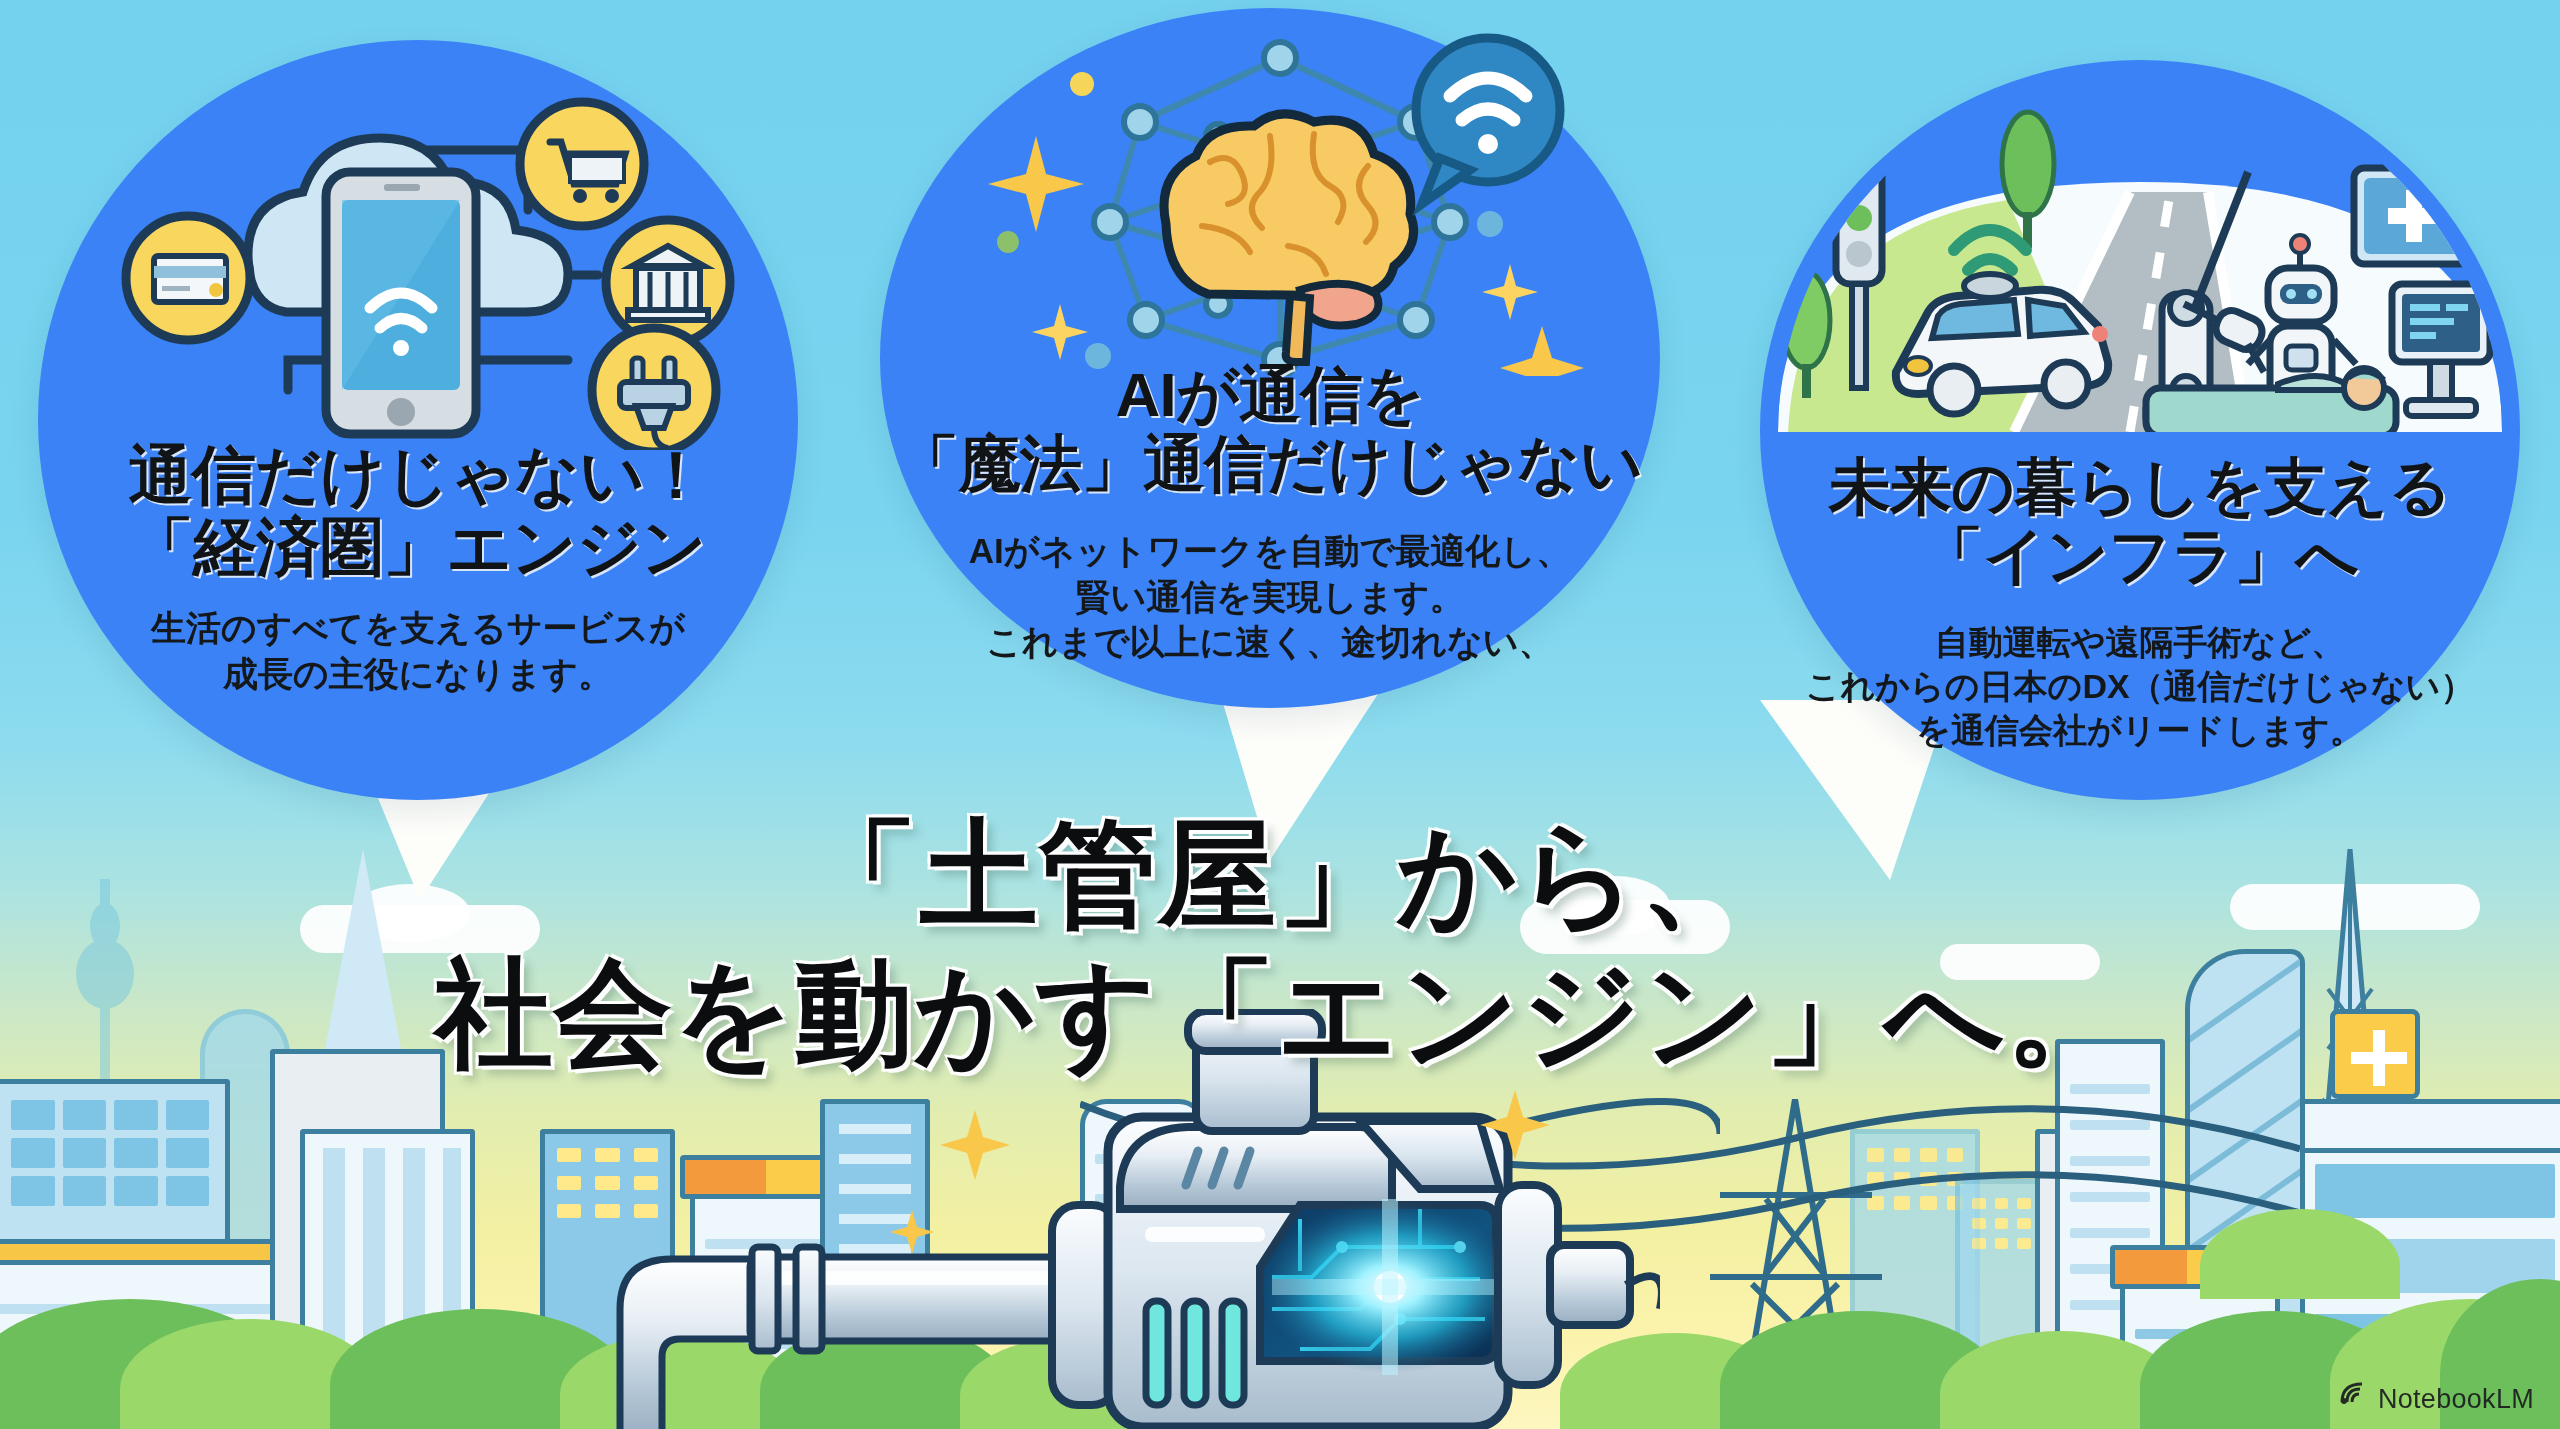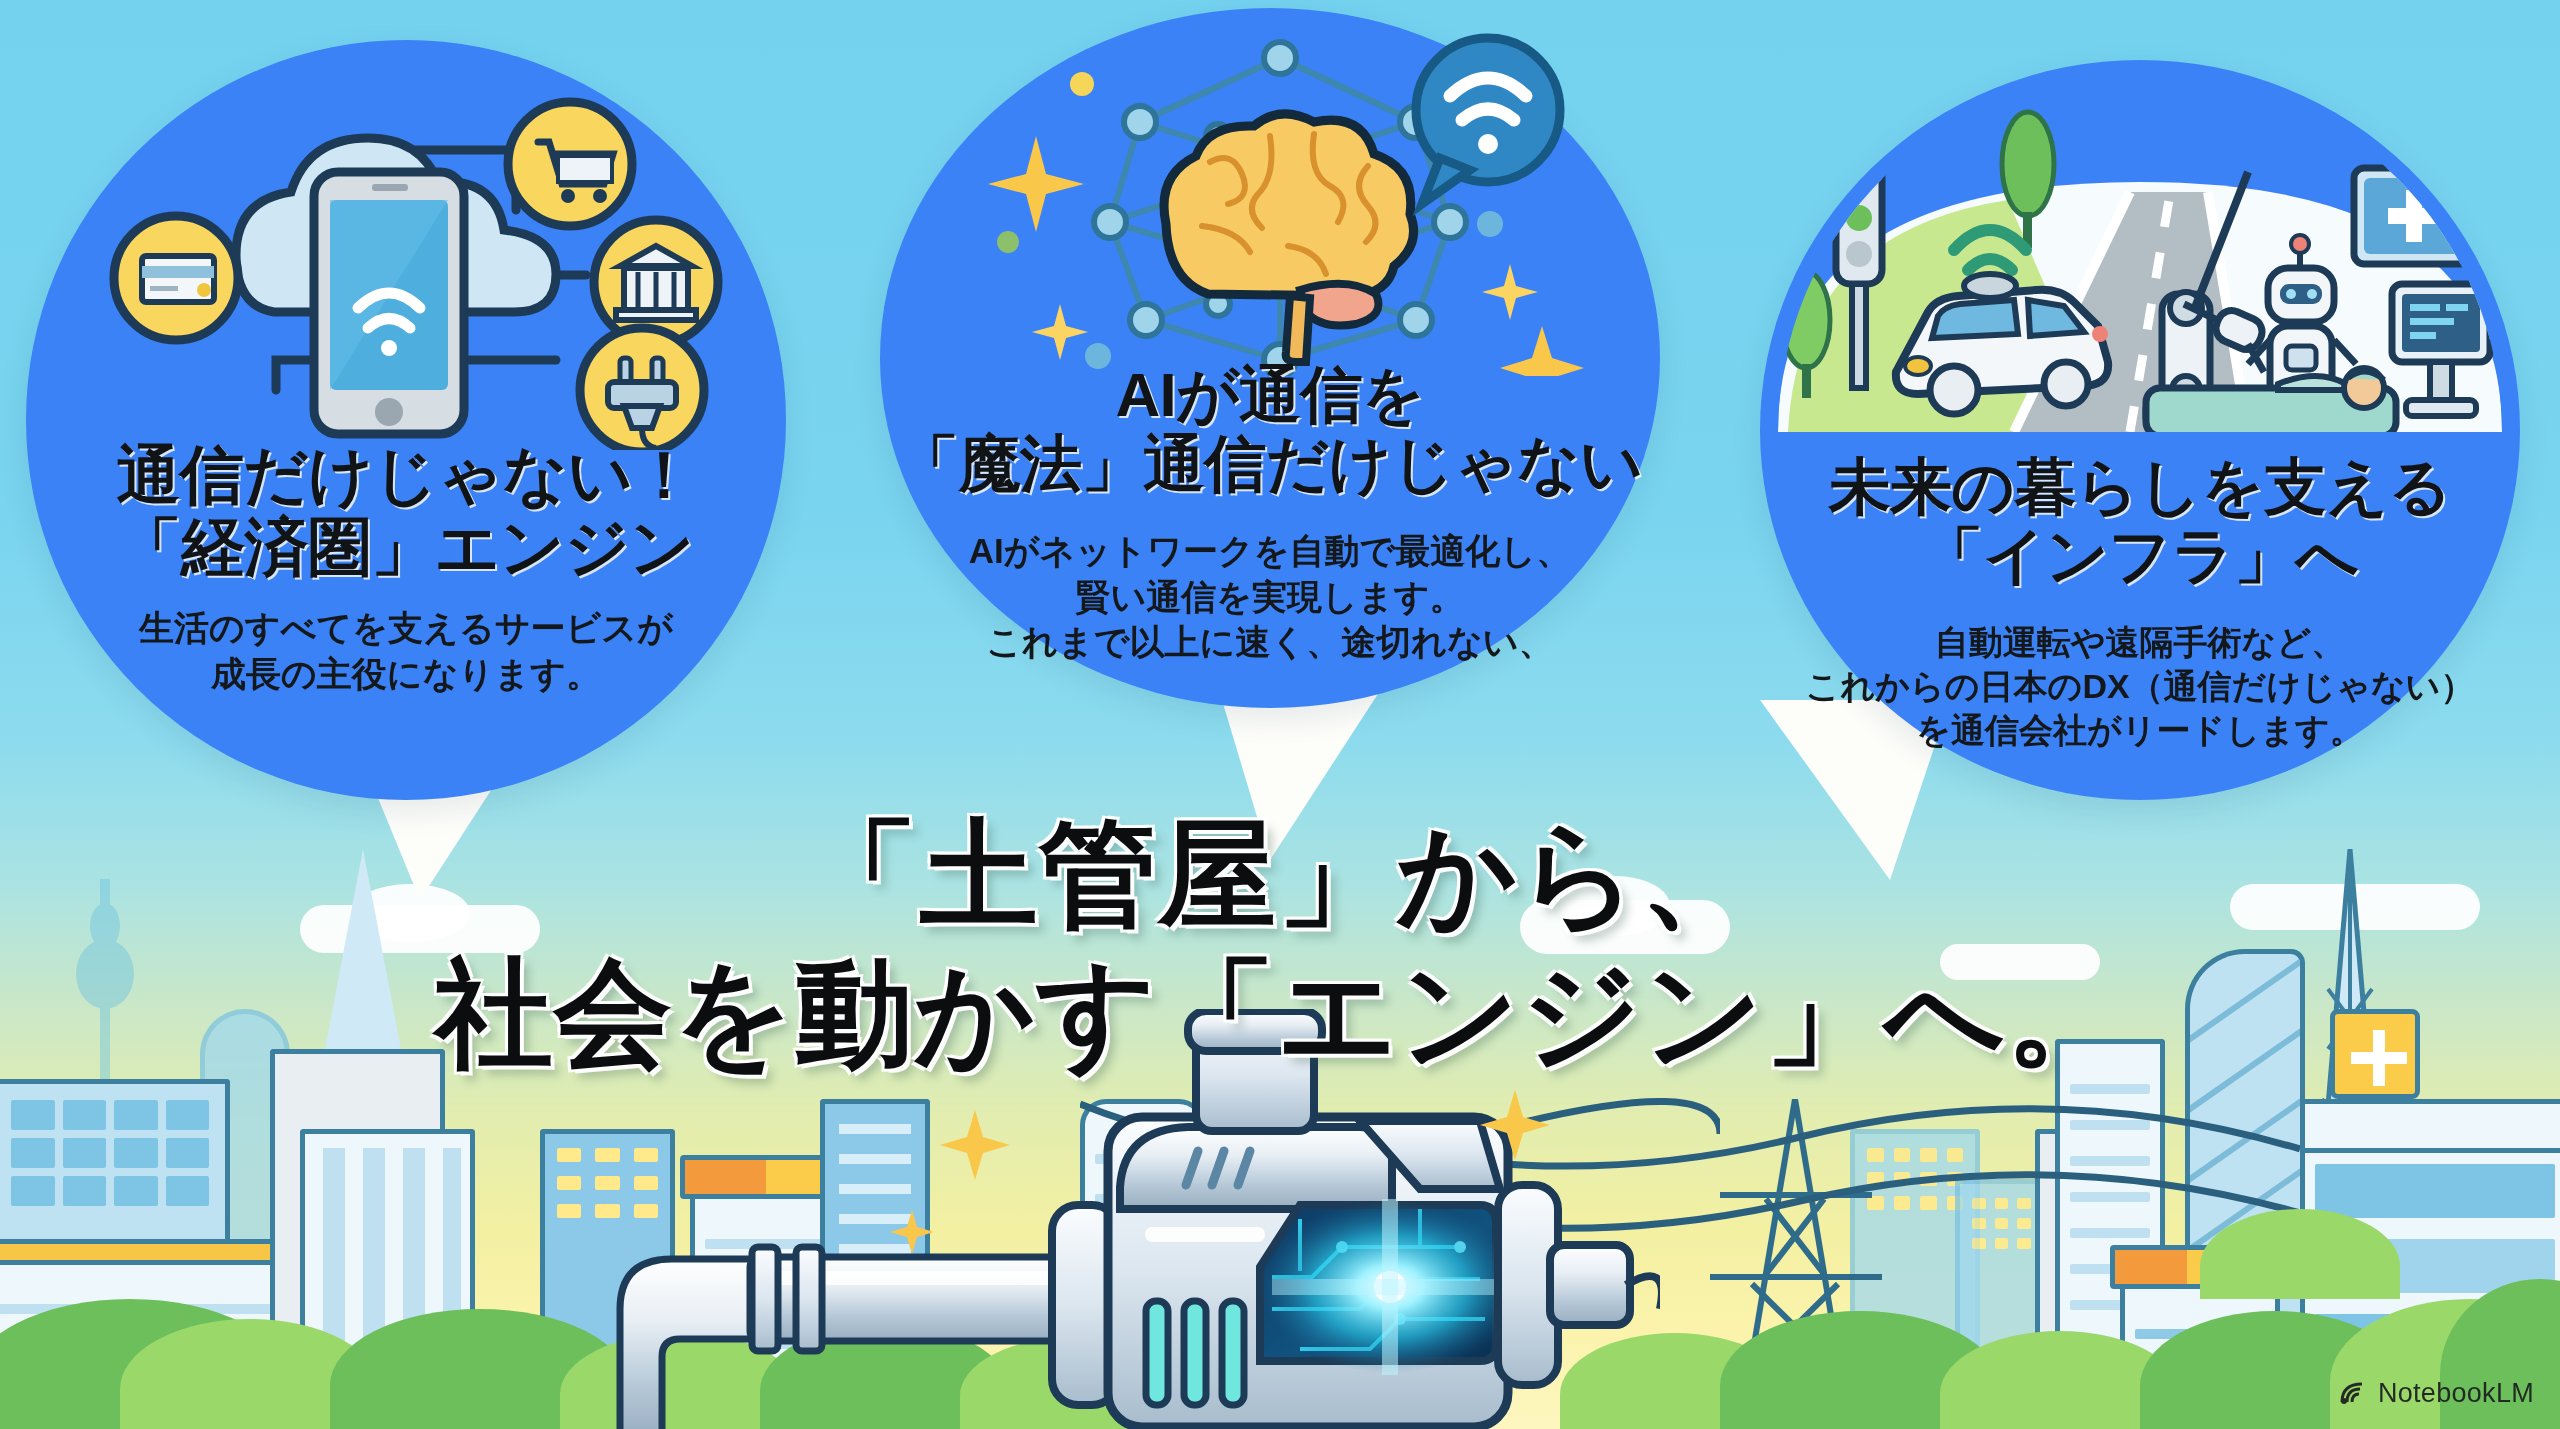--- a/index.html
+++ b/index.html
@@ -78,21 +78,21 @@
   }
 
   
   .engine{ position:absolute; }
 
   .sparkle{ position:absolute; }
 
   
   .watermark{
     position:absolute; right:26px; bottom:14px;
-    display:flex; align-items:flex-start; gap:10px;
+    display:flex; align-items:flex-end; gap:10px;
     color:#1b1d1f; font-size:27px; letter-spacing:.3px;
     opacity:.92;
   }
 </style>
 </head>
 <body>
 
 <div id="poster">
 
   <div class="sky"></div>
@@ -413,21 +413,21 @@
         <path d="M35 0 L43 27 L70 35 L43 43 L35 70 L27 43 L0 35 L27 27 Z" fill="#f9c84a"></path>
       </svg>
   </div>
   <div class="sparkle" style="left:1480px;top:1090px;">
     <svg width="70" height="70" viewBox="0 0 70 70">
         <path d="M35 0 L43 27 L70 35 L43 43 L35 70 L27 43 L0 35 L27 27 Z" fill="#f9c84a"></path>
       </svg>
   </div>
 
   <div class="tail" style="left:350px;top:730px;border-left:70px solid transparent;border-right:110px solid transparent;border-top:170px solid #fdfdfa;"></div>
-  <div class="bubble" style="left:26px;top:40px;width:760px;height:760px;">
+  <div class="bubble" style="left:38px;top:40px;width:760px;height:760px;">
 
     <div style="position:absolute;left:60px;top:20px;width:640px;height:390px;">
       <svg width="640" height="390" viewBox="0 0 640 390">
 
         <g stroke="#1d3b56" stroke-width="9" fill="none" stroke-linecap="round">
           <path d="M330,90 L430,90 L430,150"></path>
           <path d="M330,215 L430,215 L500,215"></path>
           <path d="M330,300 L430,300 L470,300"></path>
           <path d="M200,215 L150,215"></path>
           <path d="M230,300 L190,300 L190,330"></path>

